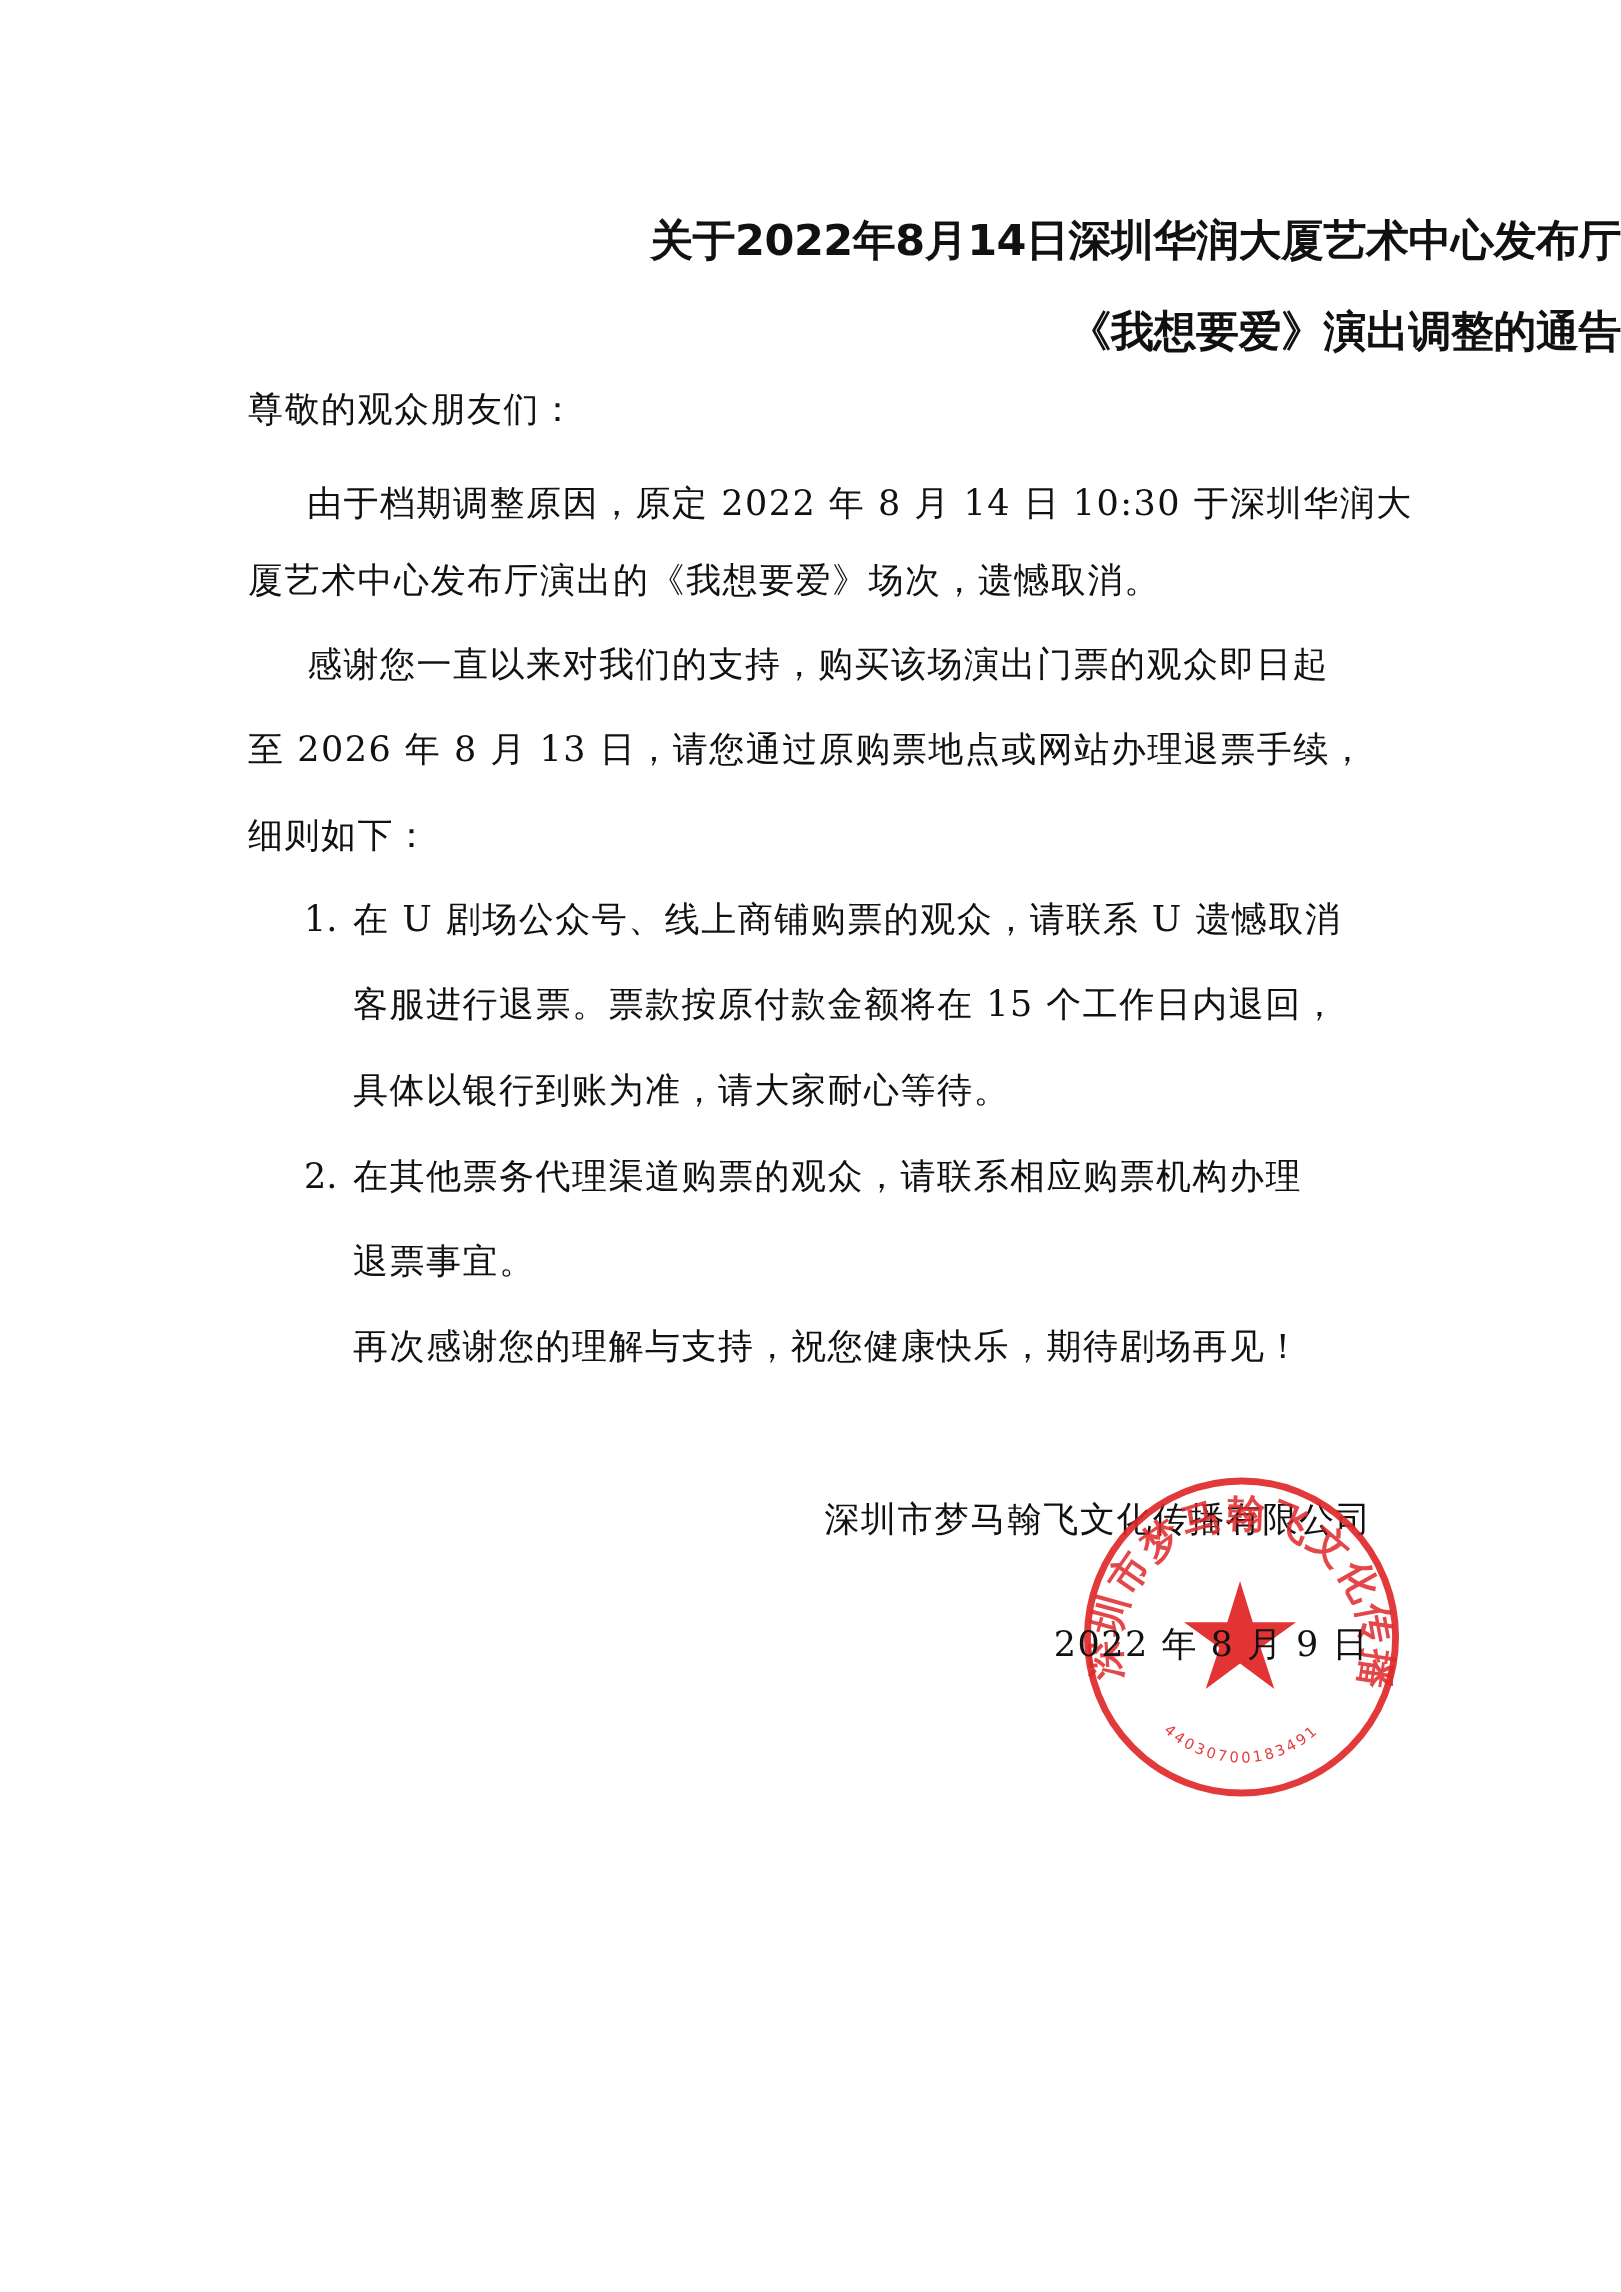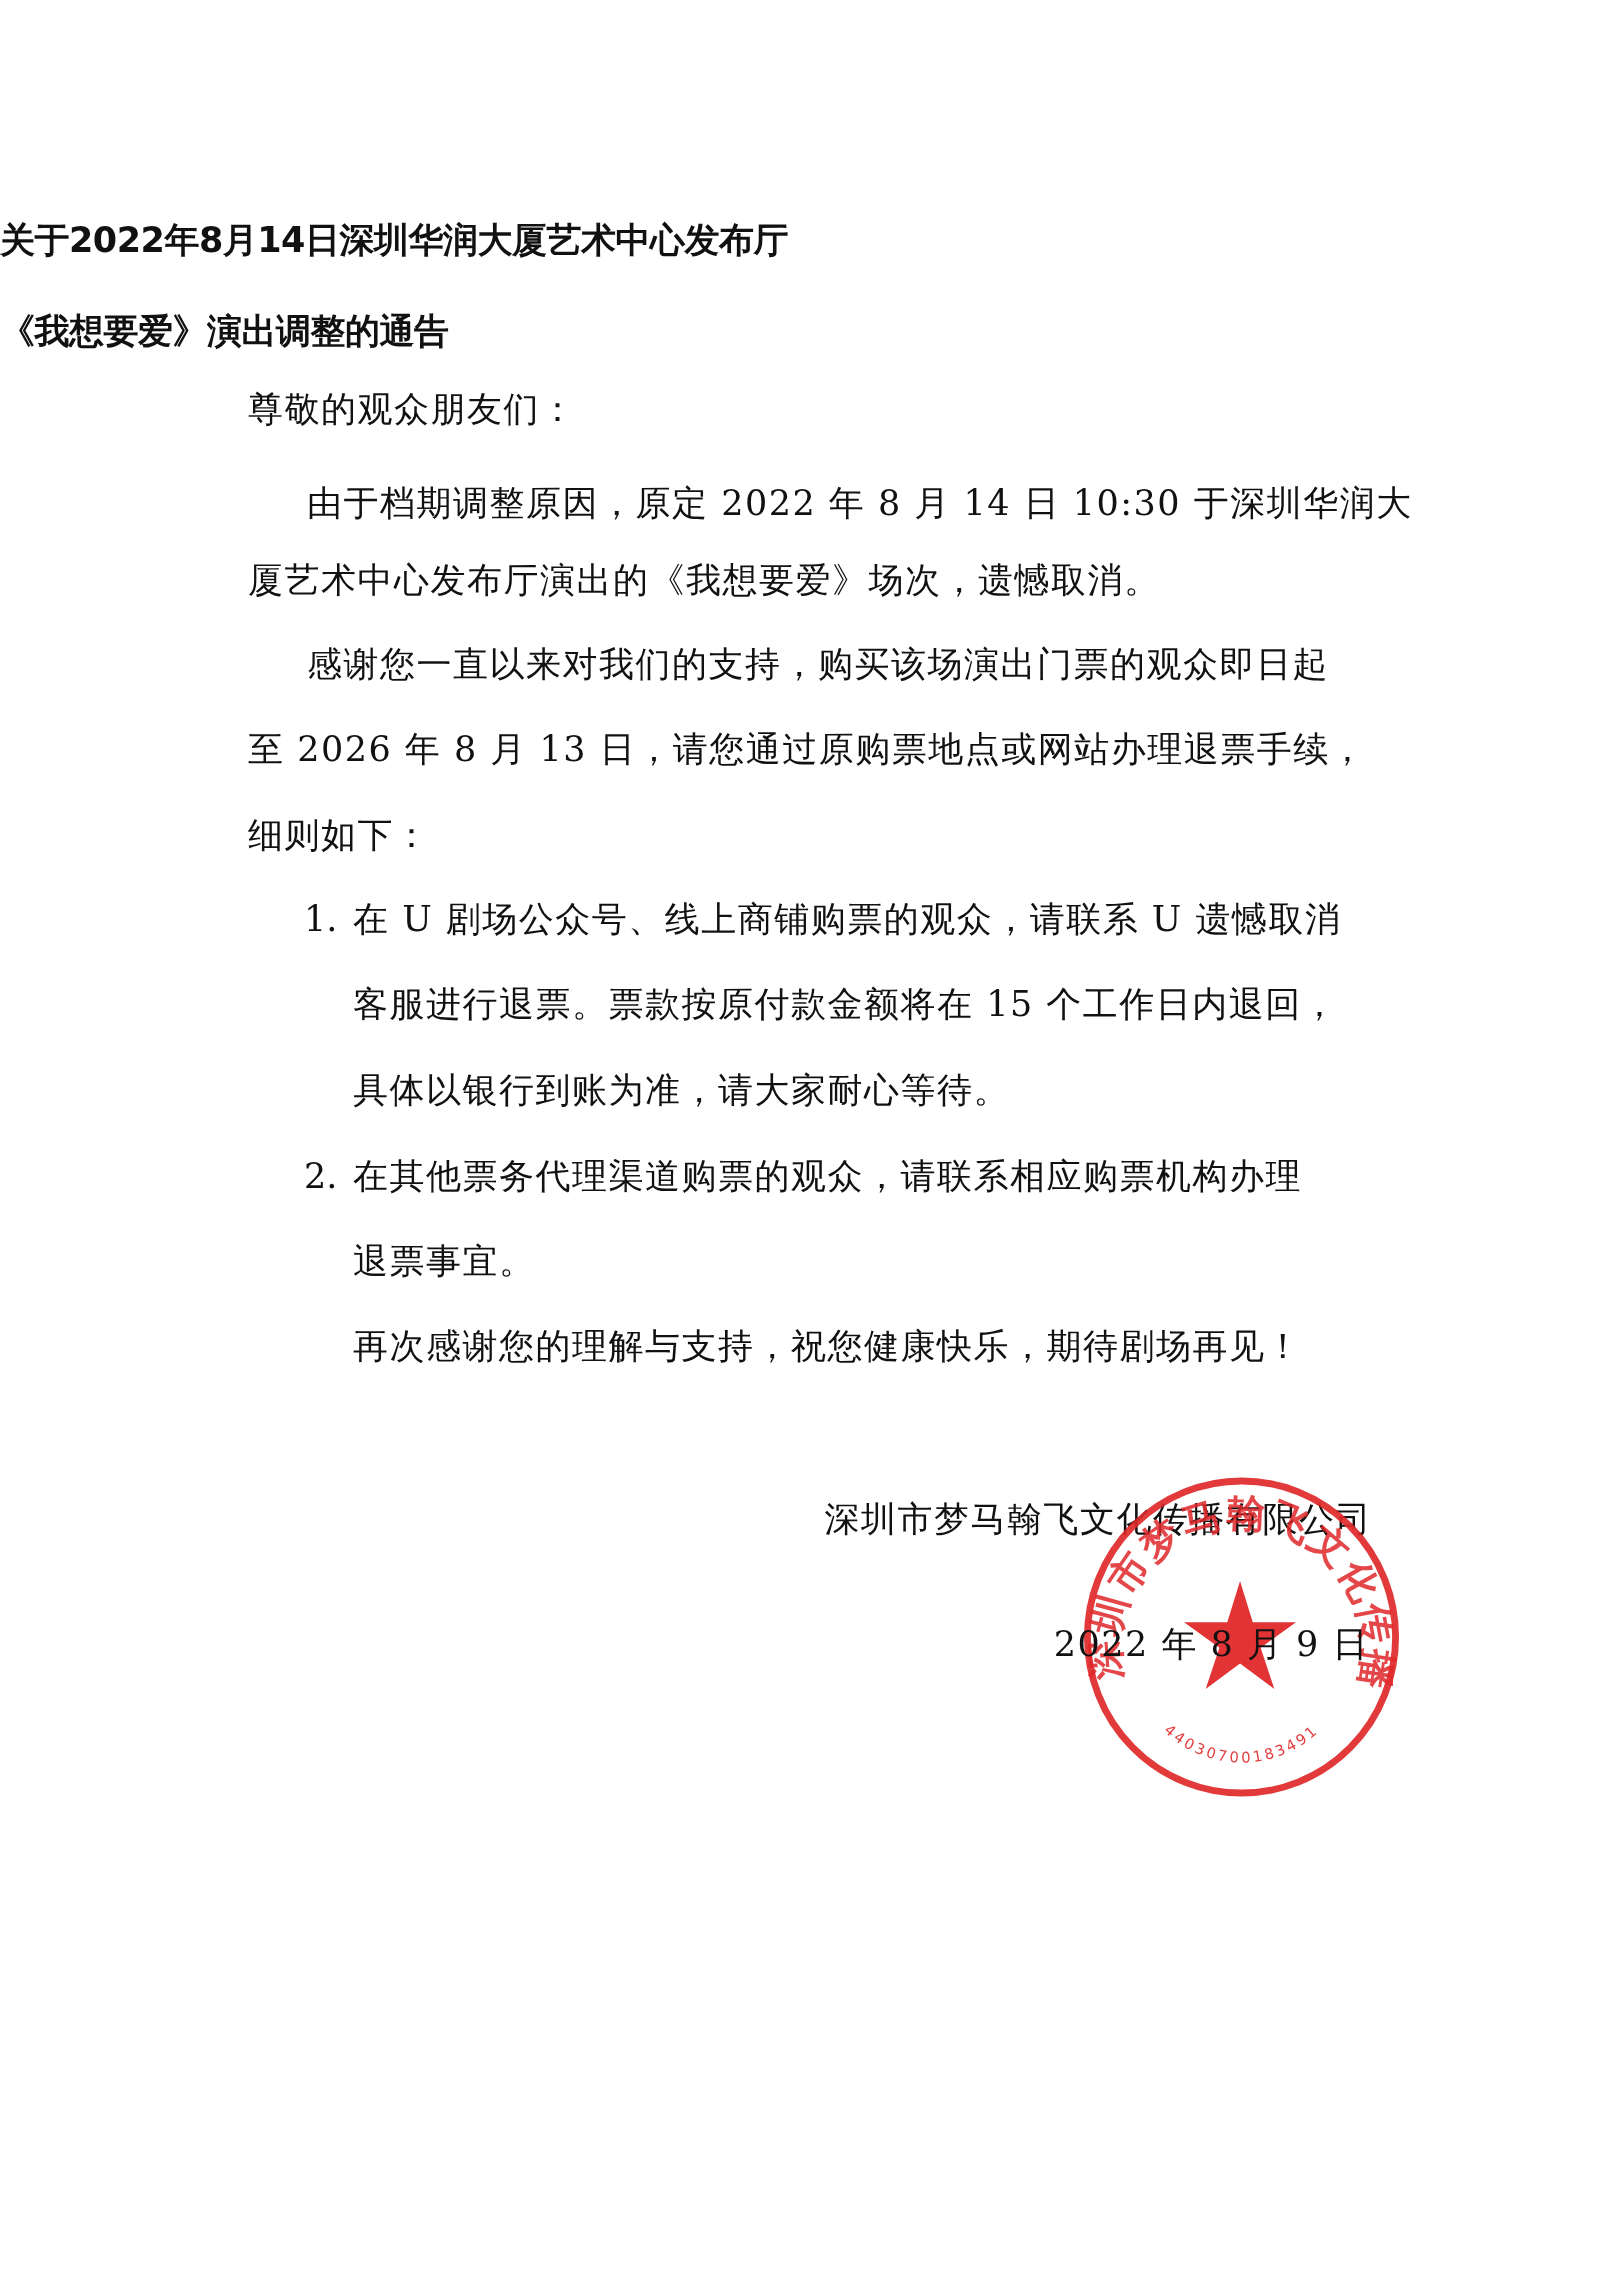--- a/index.html
+++ b/index.html
@@ -1,20 +1,20 @@
 <!DOCTYPE html>
 <html><head>
 <meta charset="utf-8">
 <style>
   html, body { margin:0; padding:0; background:#ffffff; }
   body { width:1621px; height:2293px; position:relative; overflow:hidden;
          font-family:"DejaVu Serif","Liberation Serif",serif; color:#111; }
-  .title { position:absolute; left:0; width:1621px; text-align:left;
+  .title { position:absolute; left:0; width:1621px; text-align:right;
            font-family:"DejaVu Sans","Liberation Sans",sans-serif; font-weight:bold;
-           font-size:35px; line-height:43px; letter-spacing:-0.5px; }
+           font-size:43px; line-height:43px; letter-spacing:-0.5px; }
   .line { position:absolute; font-size:35px; line-height:43px; white-space:nowrap; letter-spacing:1.5px; }
   .num { position:absolute; font-size:35px; line-height:43px; }
   .right { text-align:right; }
   .stamp { position:absolute; left:1083px; top:1477px; width:317px; height:320px; }
 </style>
 </head>
 <body>
 
 <div>
 

